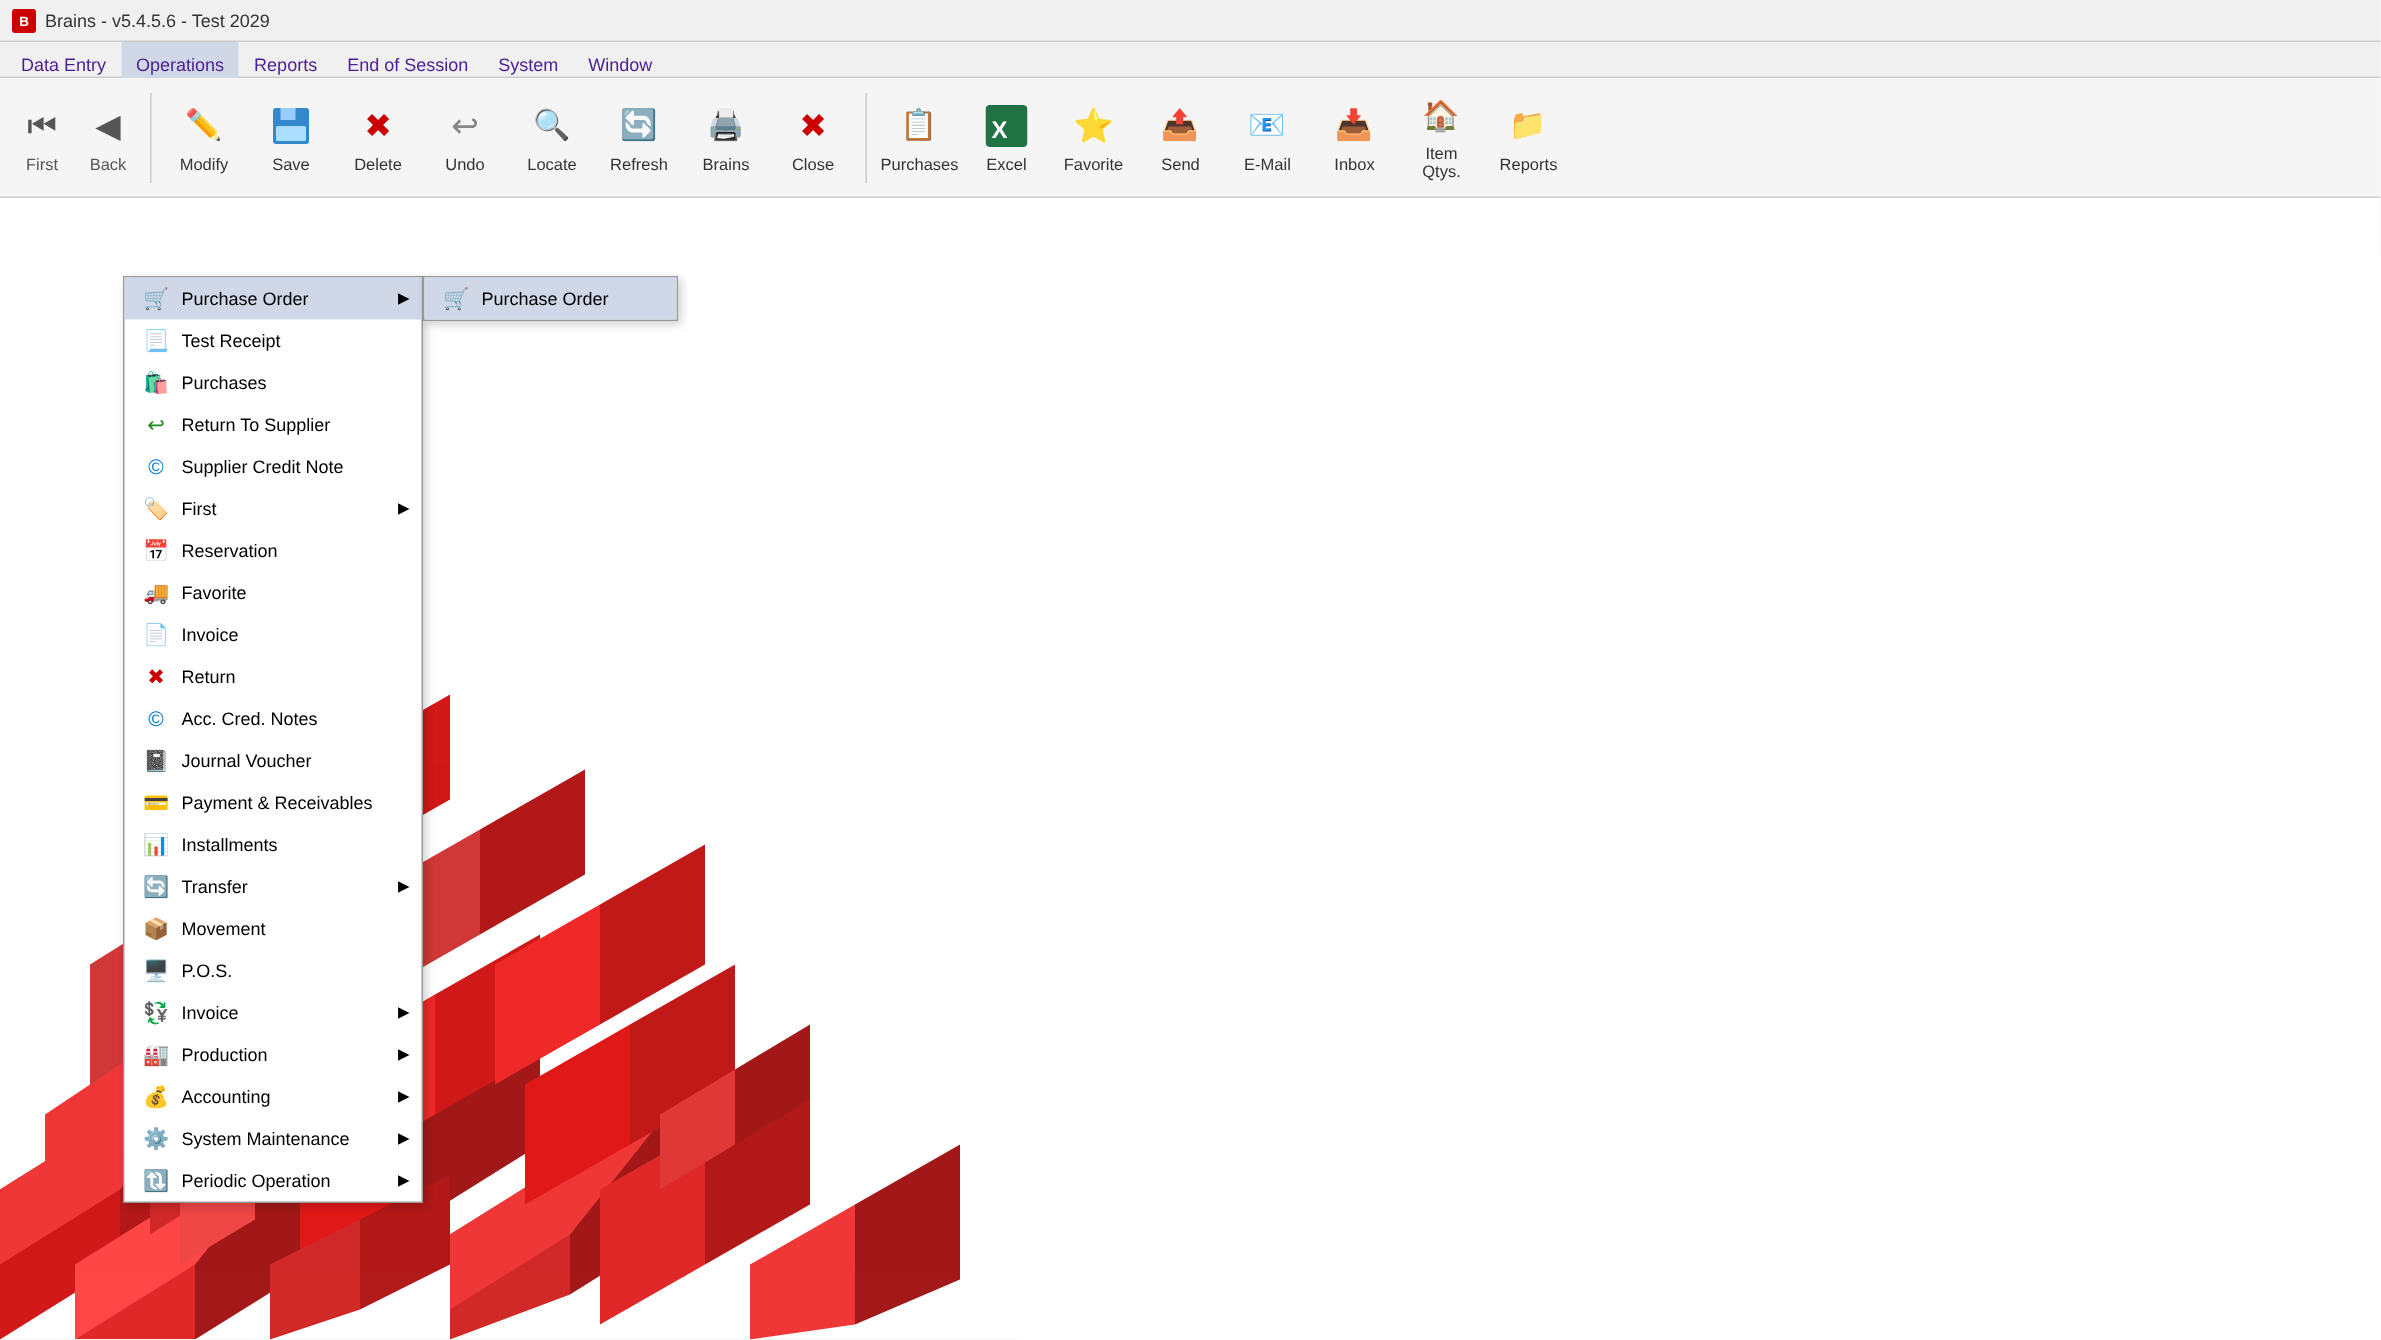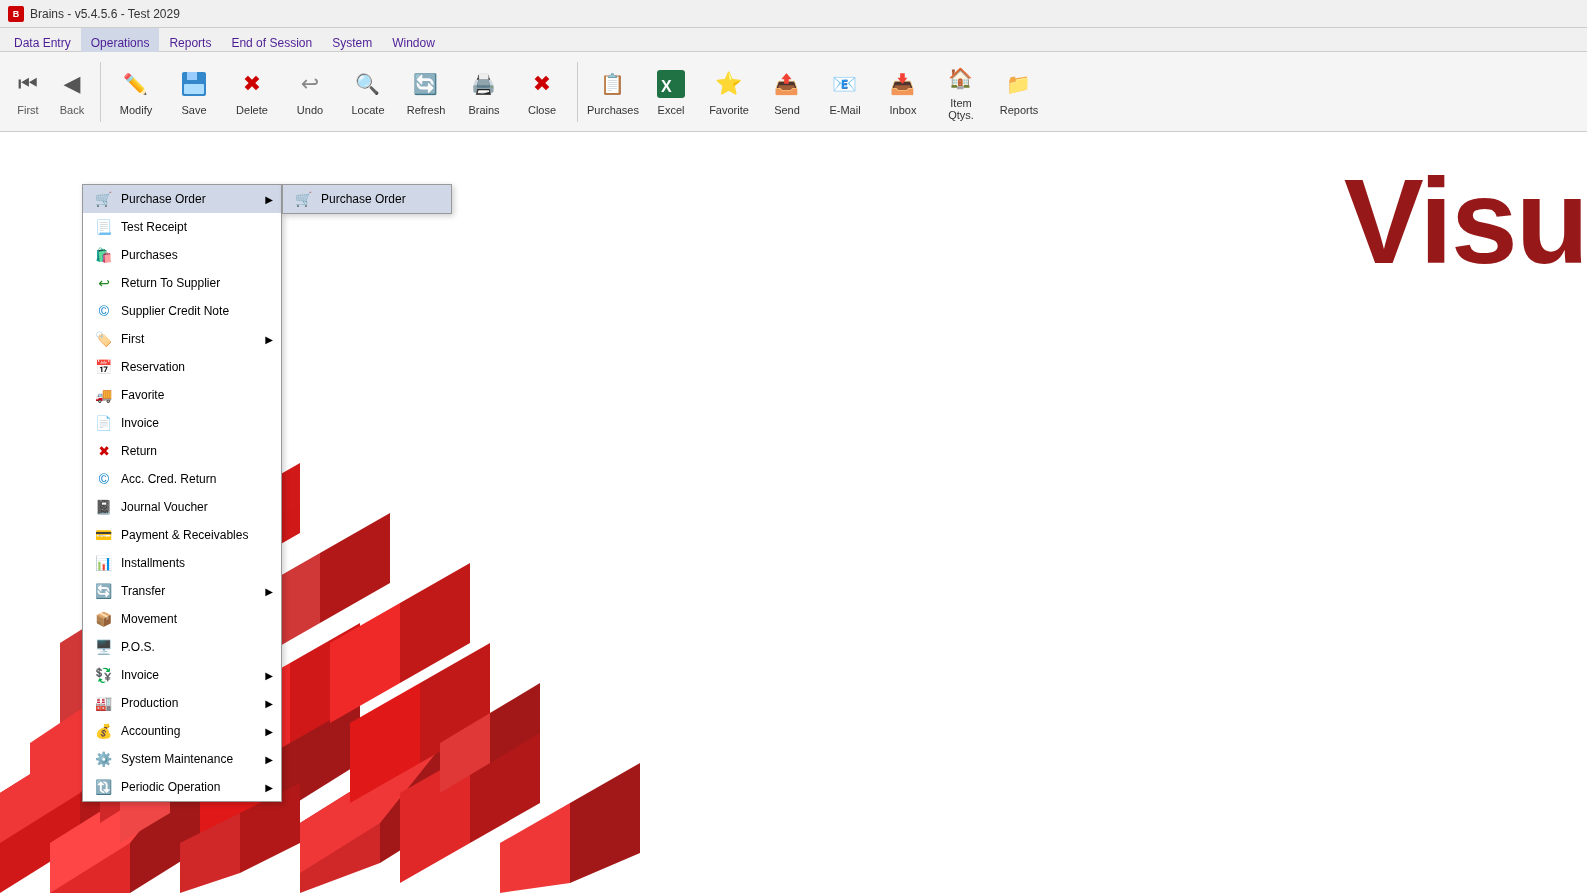--- a/index.html
+++ b/index.html
@@ -375,21 +375,20 @@
       <polygon points="440,300 490,270 490,320 440,350" fill="#dd2222"></polygon>
       <polygon points="490,270 540,240 540,290 490,320" fill="#990000"></polygon>
 
       <polygon points="180,400 240,370 240,430 180,450" fill="#cc1111"></polygon>
       <polygon points="240,370 300,340 300,400 240,430" fill="#aa0000"></polygon>
 
       <polygon points="120,350 170,320 170,370 120,400" fill="#ee3333"></polygon>
     </g>
   </svg>
 
-  <div id="visu-text">Visu</div>
 
   <div class="dropdown-menu" style="left: 82px; top: 52px; width: 200px;">
 
     <div class="dropdown-item highlighted" style="position:relative;">
       <div class="item-icon" style="color:#1a6faa;font-size:14px;">🛒</div>
       <span>Purchase Order</span>
       <span class="arrow">▶</span>
     </div>
 
     <div class="dropdown-item">
@@ -433,21 +432,21 @@
       <span>Invoice</span>
     </div>
 
     <div class="dropdown-item">
       <div class="item-icon" style="color:#cc0000;font-size:14px;">✖</div>
       <span>Return</span>
     </div>
 
     <div class="dropdown-item">
       <div class="item-icon" style="color:#007acc;font-size:14px;">©</div>
-      <span>Acc. Cred. Return</span>
+      <span>Acc. Cred. Notes</span>
     </div>
 
     <div class="dropdown-item">
       <div class="item-icon" style="color:#444;font-size:14px;">📓</div>
       <span>Journal Voucher</span>
     </div>
 
     <div class="dropdown-item">
       <div class="item-icon" style="color:#cc8800;font-size:14px;">💳</div>
       <span>Payment &amp; Receivables</span>

